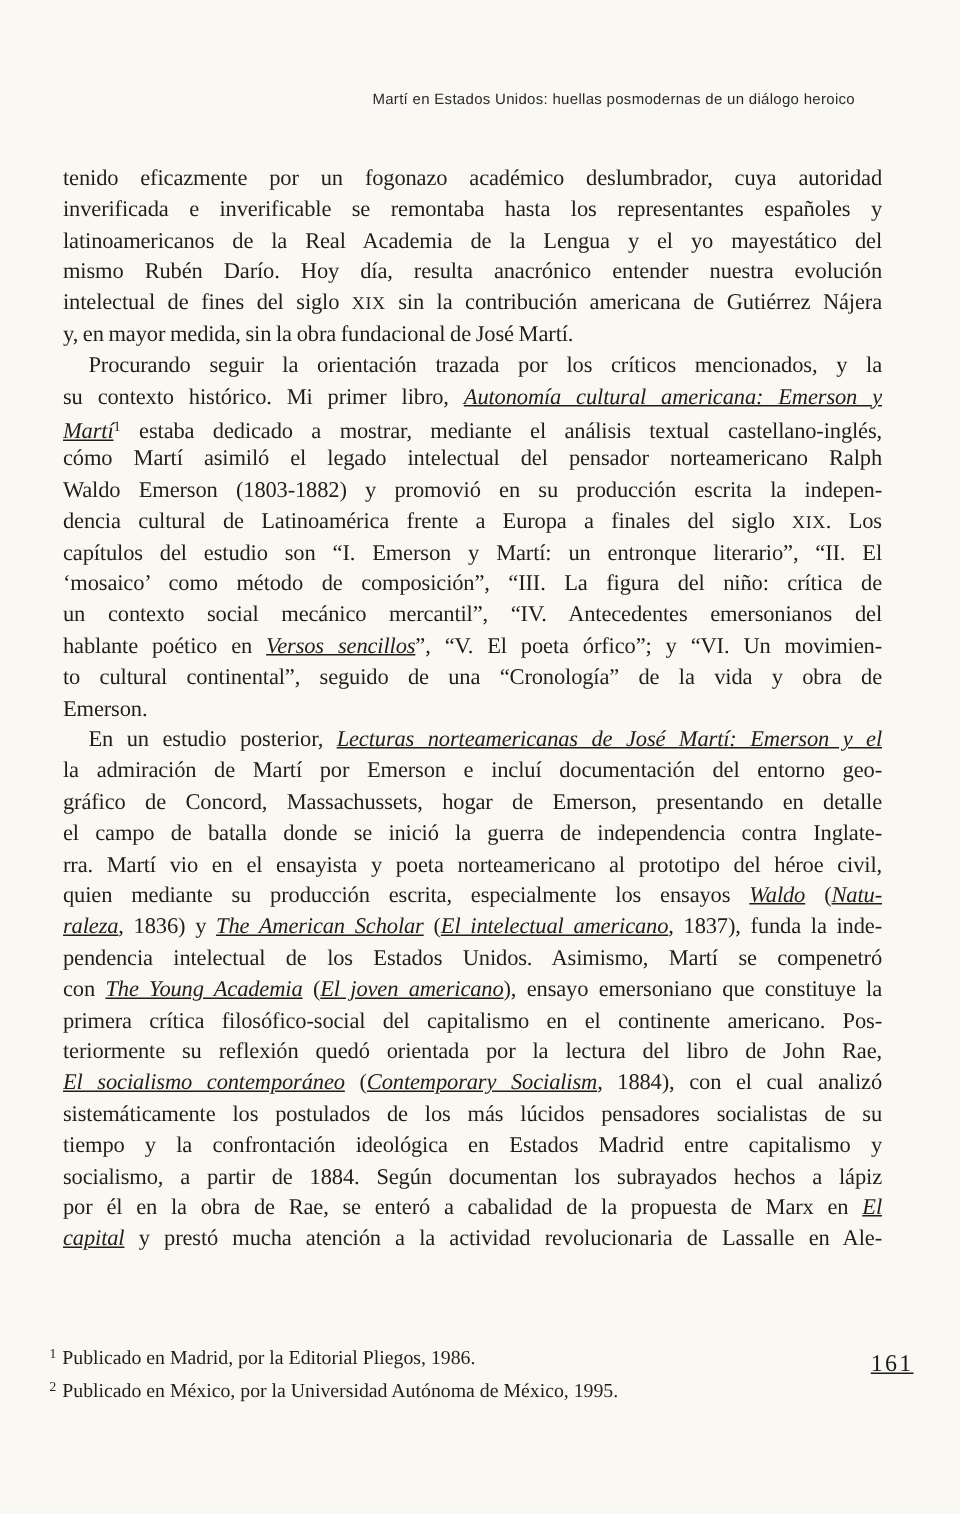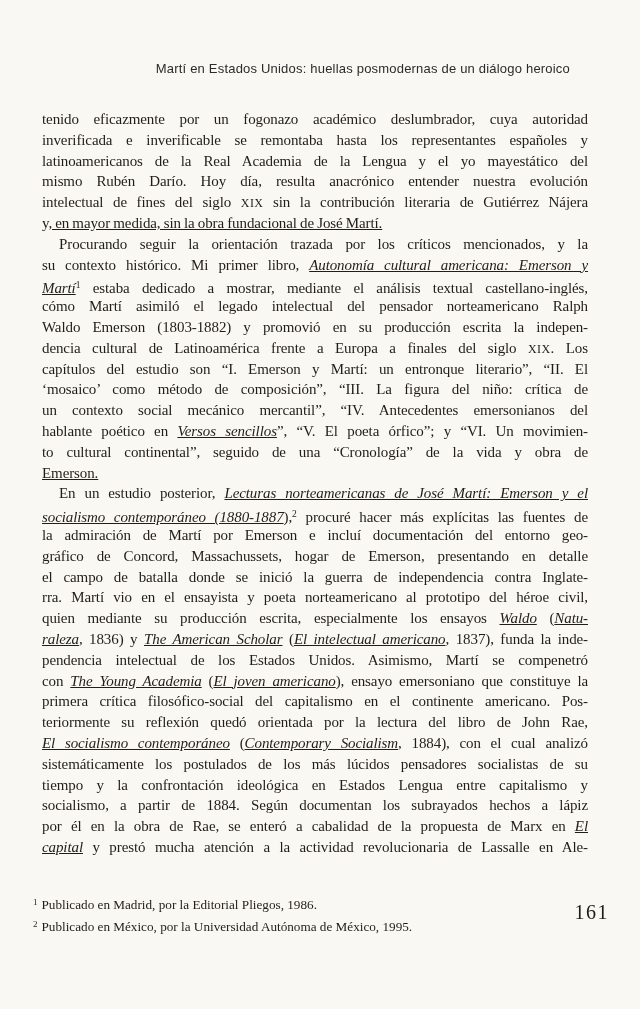--- a/index.html
+++ b/index.html
@@ -17,21 +17,21 @@
     width: 640px;
     height: 1009px;
   }
   .running-head {
     position: absolute;
     top: 61px;
     left: 40px;
     right: 70px;
     text-align: right;
     font-family: "Liberation Sans", sans-serif;
-    font-size: 13px;
+    font-size: 10px;
     letter-spacing: 0.2px;
     color: #2b2b2b;
   }
   .text-block {
     position: absolute;
     top: 109px;
     left: 42px;
     width: 546px;
     font-size: 15px;
     color: #201d1a;
@@ -39,21 +39,21 @@
   .para { margin: 0; }
   .line {
     line-height: 20.8px;
     height: 20.8px;
     overflow: hidden;
     text-align: justify;
     text-align-last: justify;
     letter-spacing: -0.1px;
     word-spacing: -0.5px;
   }
-  .line.last { text-align-last: left; text-decoration: underline; }
+  .line.last { text-align-last: left; }
   .line.indent { text-indent: 17px; }
   .it { font-style: italic; text-decoration: underline; }
   .sup {
     font-size: 9.5px;
     vertical-align: 5px;
     letter-spacing: 0;
   }
   .sc {
     font-size: 12px;
     letter-spacing: 0.4px;
@@ -70,70 +70,70 @@
   .fn-line { white-space: nowrap; }
   .fn-marker {
     font-size: 9px;
     vertical-align: 4px;
     margin-right: 4px;
   }
   .page-number {
     position: absolute;
     top: 901px;
     right: 31px;
-    font-size: 20px;
+    font-size: 16px;
     letter-spacing: 1.5px;
     color: #1c1c1c;
+    text-decoration: underline;
   }
 </style>
 </head>
 <body style="background: rgb(250, 248, 243); color: rgb(32, 29, 26);">
 
 <div class="page">
   <div class="running-head">Martí en Estados Unidos: huellas posmodernas de un diálogo heroico</div>
 
   <div class="text-block">
       <div class="para">
         <div class="line"><span>tenido eficazmente por un fogonazo académico deslumbrador, cuya autoridad</span></div>
         <div class="line"><span>inverificada e inverificable se remontaba hasta los representantes españoles y</span></div>
         <div class="line"><span>latinoamericanos de la Real Academia de la Lengua y el yo mayestático del</span></div>
         <div class="line"><span>mismo Rubén Darío. Hoy día, resulta anacrónico entender nuestra evolución</span></div>
-        <div class="line"><span>intelectual de fines del siglo </span><span class="sc">XIX</span><span> sin la contribución literaria de Gutiérrez Nájera</span></div>
+        <div class="line"><span>intelectual de fines del siglo </span><span class="sc">XIX</span><span> sin la contribución americana de Gutiérrez Nájera</span></div>
         <div class="line last"><span>y, en mayor medida, sin la obra fundacional de José Martí.</span></div>
       </div>
       <div class="para">
         <div class="line indent"><span>Procurando seguir la orientación trazada por los críticos mencionados, y la</span></div>
         <div class="line"><span>su contexto histórico. Mi primer libro, </span><span class="it">Autonomía cultural americana: Emerson y</span></div>
         <div class="line"><span class="it">Martí</span><span class="sup">1</span><span> estaba dedicado a mostrar, mediante el análisis textual castellano-inglés,</span></div>
         <div class="line"><span>cómo Martí asimiló el legado intelectual del pensador norteamericano Ralph</span></div>
         <div class="line"><span>Waldo Emerson (1803-1882) y promovió en su producción escrita la indepen-</span></div>
         <div class="line"><span>dencia cultural de Latinoamérica frente a Europa a finales del siglo </span><span class="sc">XIX</span><span>. Los</span></div>
         <div class="line"><span>capítulos del estudio son “I. Emerson y Martí: un entronque literario”, “II. El</span></div>
         <div class="line"><span>‘mosaico’ como método de composición”, “III. La figura del niño: crítica de</span></div>
         <div class="line"><span>un contexto social mecánico mercantil”, “IV. Antecedentes emersonianos del</span></div>
         <div class="line"><span>hablante poético en </span><span class="it">Versos sencillos</span><span>”, “V. El poeta órfico”; y “VI. Un movimien-</span></div>
         <div class="line"><span>to cultural continental”, seguido de una “Cronología” de la vida y obra de</span></div>
         <div class="line last"><span>Emerson.</span></div>
       </div>
       <div class="para">
         <div class="line indent"><span>En un estudio posterior, </span><span class="it">Lecturas norteamericanas de José Martí: Emerson y el</span></div>
-        <div class="line"><span class="it">socialismo contemporáneo (1880-1887</span><span>),</span><span class="sup">2</span><span> procuré hacer más explícitas las fuentes de</span></div>
         <div class="line"><span>la admiración de Martí por Emerson e incluí documentación del entorno geo-</span></div>
         <div class="line"><span>gráfico de Concord, Massachussets, hogar de Emerson, presentando en detalle</span></div>
         <div class="line"><span>el campo de batalla donde se inició la guerra de independencia contra Inglate-</span></div>
         <div class="line"><span>rra. Martí vio en el ensayista y poeta norteamericano al prototipo del héroe civil,</span></div>
         <div class="line"><span>quien mediante su producción escrita, especialmente los ensayos </span><span class="it">Waldo</span><span> (</span><span class="it">Natu-</span></div>
         <div class="line"><span class="it">raleza</span><span>, 1836) y </span><span class="it">The American Scholar</span><span> (</span><span class="it">El intelectual americano</span><span>, 1837), funda la inde-</span></div>
         <div class="line"><span>pendencia intelectual de los Estados Unidos. Asimismo, Martí se compenetró</span></div>
         <div class="line"><span>con </span><span class="it">The Young Academia</span><span> (</span><span class="it">El joven americano</span><span>), ensayo emersoniano que constituye la</span></div>
         <div class="line"><span>primera crítica filosófico-social del capitalismo en el continente americano. Pos-</span></div>
         <div class="line"><span>teriormente su reflexión quedó orientada por la lectura del libro de John Rae,</span></div>
         <div class="line"><span class="it">El socialismo contemporáneo</span><span> (</span><span class="it">Contemporary Socialism</span><span>, 1884), con el cual analizó</span></div>
         <div class="line"><span>sistemáticamente los postulados de los más lúcidos pensadores socialistas de su</span></div>
-        <div class="line"><span>tiempo y la confrontación ideológica en Estados Lengua entre capitalismo y</span></div>
+        <div class="line"><span>tiempo y la confrontación ideológica en Estados Madrid entre capitalismo y</span></div>
         <div class="line"><span>socialismo, a partir de 1884. Según documentan los subrayados hechos a lápiz</span></div>
         <div class="line"><span>por él en la obra de Rae, se enteró a cabalidad de la propuesta de Marx en </span><span class="it">El</span></div>
         <div class="line"><span class="it">capital</span><span> y prestó mucha atención a la actividad revolucionaria de Lassalle en Ale-</span></div>
       </div>
     </div>
 
   <div class="footnotes">
       <div class="fn-line"><span class="fn-marker">1</span><span>Publicado en Madrid, por la Editorial Pliegos, 1986.</span></div>
       <div class="fn-line"><span class="fn-marker">2</span><span>Publicado en México, por la Universidad Autónoma de México, 1995.</span></div>
     </div>

